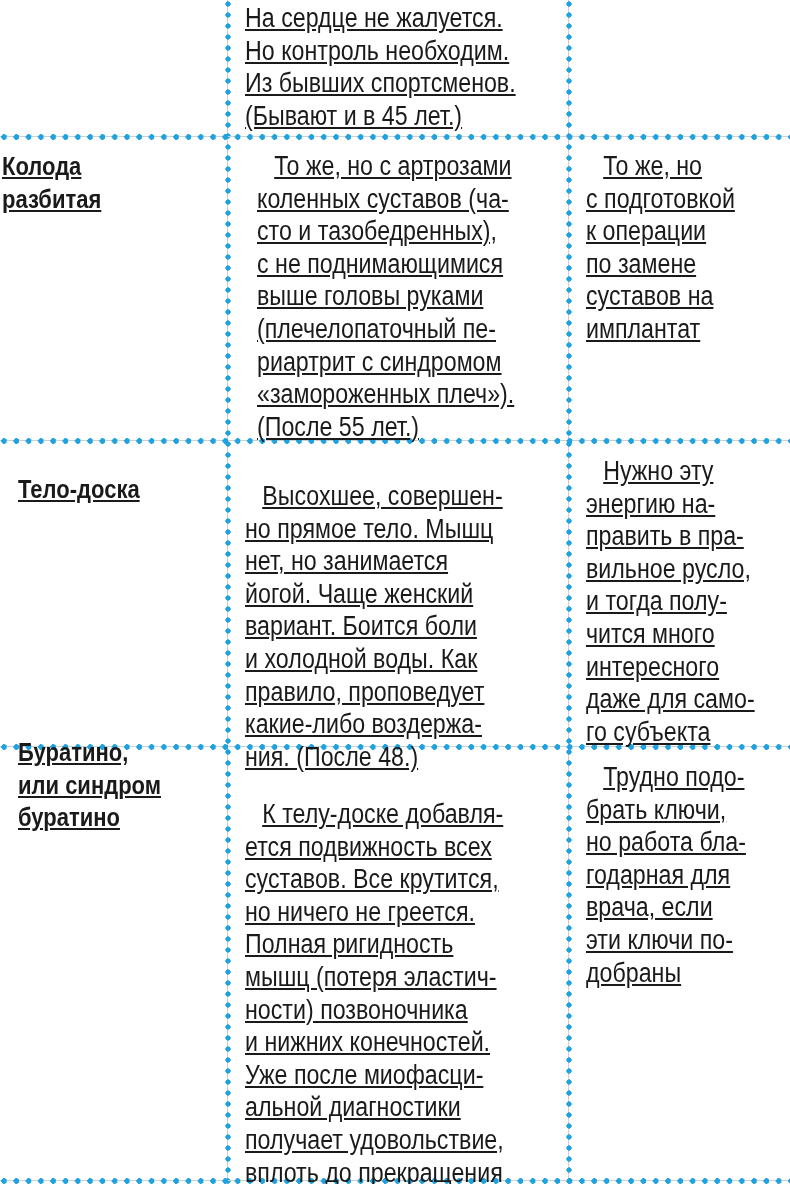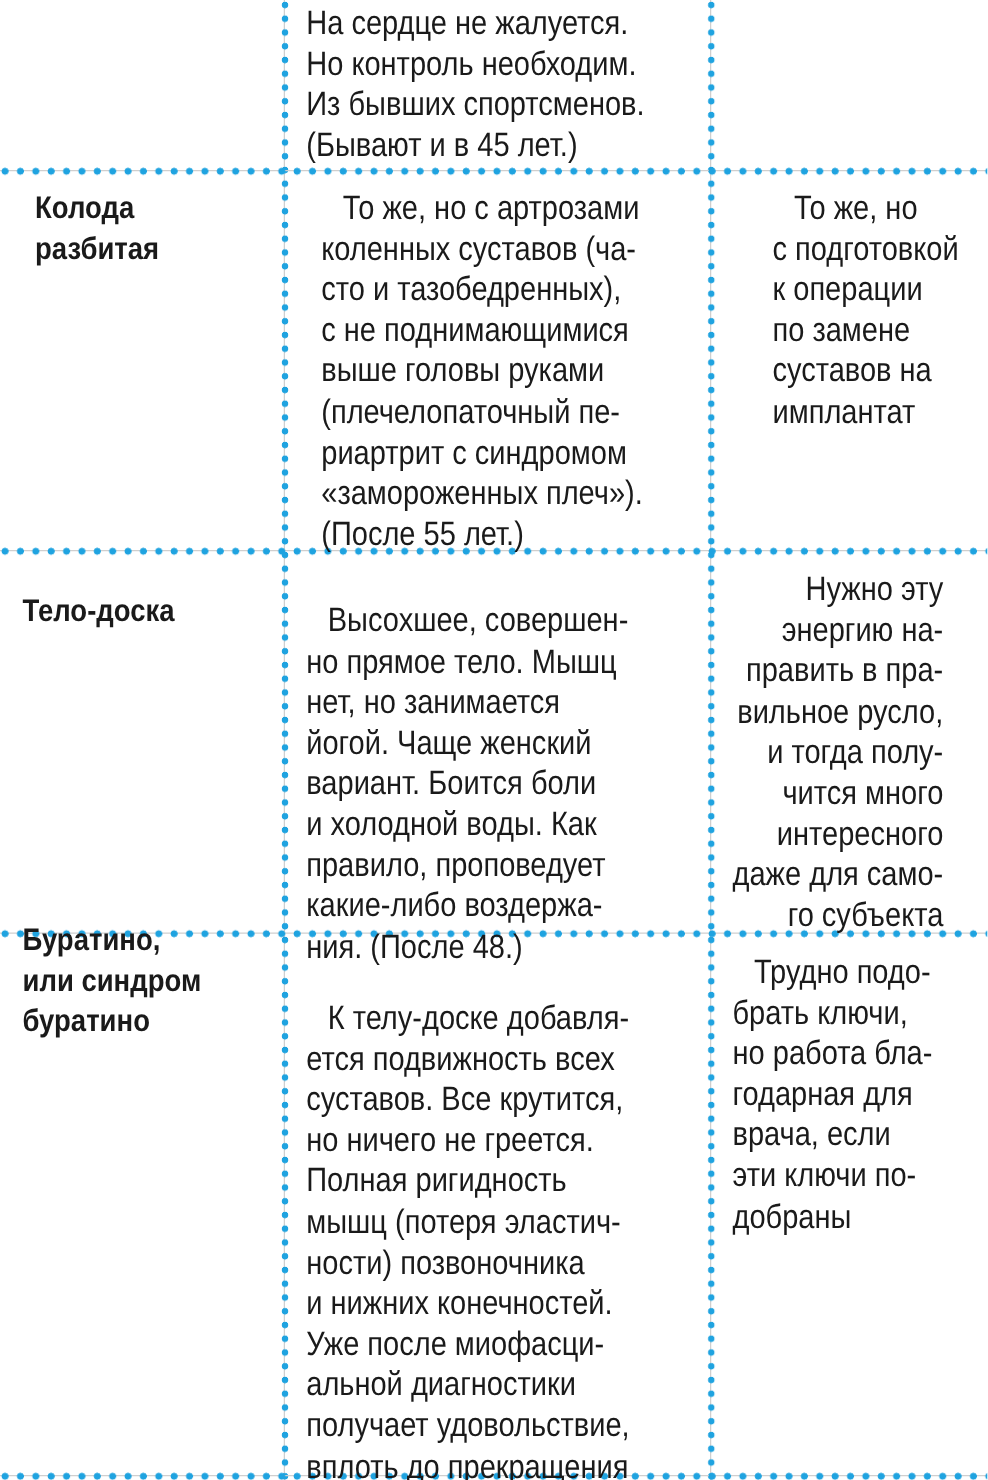--- a/index.html
+++ b/index.html
@@ -8,21 +8,21 @@
   .hline { position:absolute; left:0; width:790px; height:8px; }
   .hline::before { content:""; position:absolute; left:0; right:0; top:3px; height:1px; background:#cfcfcf; }
   .hline::after { content:""; position:absolute; left:0; right:0; top:0; height:8px;
     background: radial-gradient(circle at 4px 4px, #1fa3e0 2.6px, transparent 3px) repeat-x;
     background-size:12.3px 8px; }
   .vline { position:absolute; width:8px; }
   .vline::before { content:""; position:absolute; top:0; bottom:0; left:3px; width:1px; background:#cfcfcf; }
   .vline::after { content:""; position:absolute; top:0; bottom:0; left:0; width:8px;
     background: radial-gradient(circle at 4px 4px, #1fa3e0 2.4px, transparent 2.9px) repeat-y;
     background-size:8px 11px; }
-  .cell { position:absolute; }
+  .cell { position:absolute;text-decoration:underline; }
   .line { display:block; height:32.6px; line-height:32.6px; font-size:27px; white-space:nowrap;
           transform-origin:left center; transform:scaleX(0.86); }
   .label .line { font-weight:bold; font-size:25px; transform:scaleX(0.88); }
   .indent { padding-left:20px; }
 </style>
 </head>
 <body>
 
 <div class="vline" style="left:224px; top:0; height:1184px;"></div>
 <div class="vline" style="left:565px; top:0; height:1184px;"></div>
@@ -31,36 +31,36 @@
 <div class="hline" style="top:743px;"></div>
 <div class="hline" style="top:1177px;"></div>
 
 <div class="cell" style="left:245px; top:2px;">
   <span class="line">На сердце не жалуется.</span>
   <span class="line">Но контроль необходим.</span>
   <span class="line">Из бывших спортсменов.</span>
   <span class="line">(Бывают и в 45 лет.)</span>
 </div>
 
-<div class="cell label" style="left:28px; top:150px;">
+<div class="cell label" style="left:2px; top:150px;">
   <span class="line">Колода</span>
   <span class="line">разбитая</span>
 </div>
 <div class="cell" style="left:257px; top:150px;">
   <span class="line indent">То же, но с артрозами</span>
   <span class="line">коленных суставов (ча-</span>
   <span class="line">сто и тазобедренных),</span>
   <span class="line">с не поднимающимися</span>
   <span class="line">выше головы руками</span>
   <span class="line">(плечелопаточный пе-</span>
   <span class="line">риартрит с синдромом</span>
   <span class="line">«замороженных плеч»).</span>
   <span class="line">(После 55 лет.)</span>
 </div>
-<div class="cell" style="left:618px; top:150px;">
+<div class="cell" style="left:586px; top:150px;">
   <span class="line indent">То же, но</span>
   <span class="line">с подготовкой</span>
   <span class="line">к операции</span>
   <span class="line">по замене</span>
   <span class="line">суставов на</span>
   <span class="line">имплантат</span>
 </div>
 
 <div class="cell label" style="left:18px; top:473px;">
   <span class="line">Тело-доска</span>
@@ -69,21 +69,21 @@
   <span class="line indent">Высохшее, совершен-</span>
   <span class="line">но прямое тело. Мышц</span>
   <span class="line">нет, но занимается</span>
   <span class="line">йогой. Чаще женский</span>
   <span class="line">вариант. Боится боли</span>
   <span class="line">и холодной воды. Как</span>
   <span class="line">правило, проповедует</span>
   <span class="line">какие-либо воздержа-</span>
   <span class="line">ния. (После 48.)</span>
 </div>
-<div class="cell" style="left:586px; top:455px;text-align:right;">
+<div class="cell" style="left:586px; top:455px;">
   <span class="line indent">Нужно эту</span>
   <span class="line">энергию на-</span>
   <span class="line">править в пра-</span>
   <span class="line">вильное русло,</span>
   <span class="line">и тогда полу-</span>
   <span class="line">чится много</span>
   <span class="line">интересного</span>
   <span class="line">даже для само-</span>
   <span class="line">го субъекта</span>
 </div>

